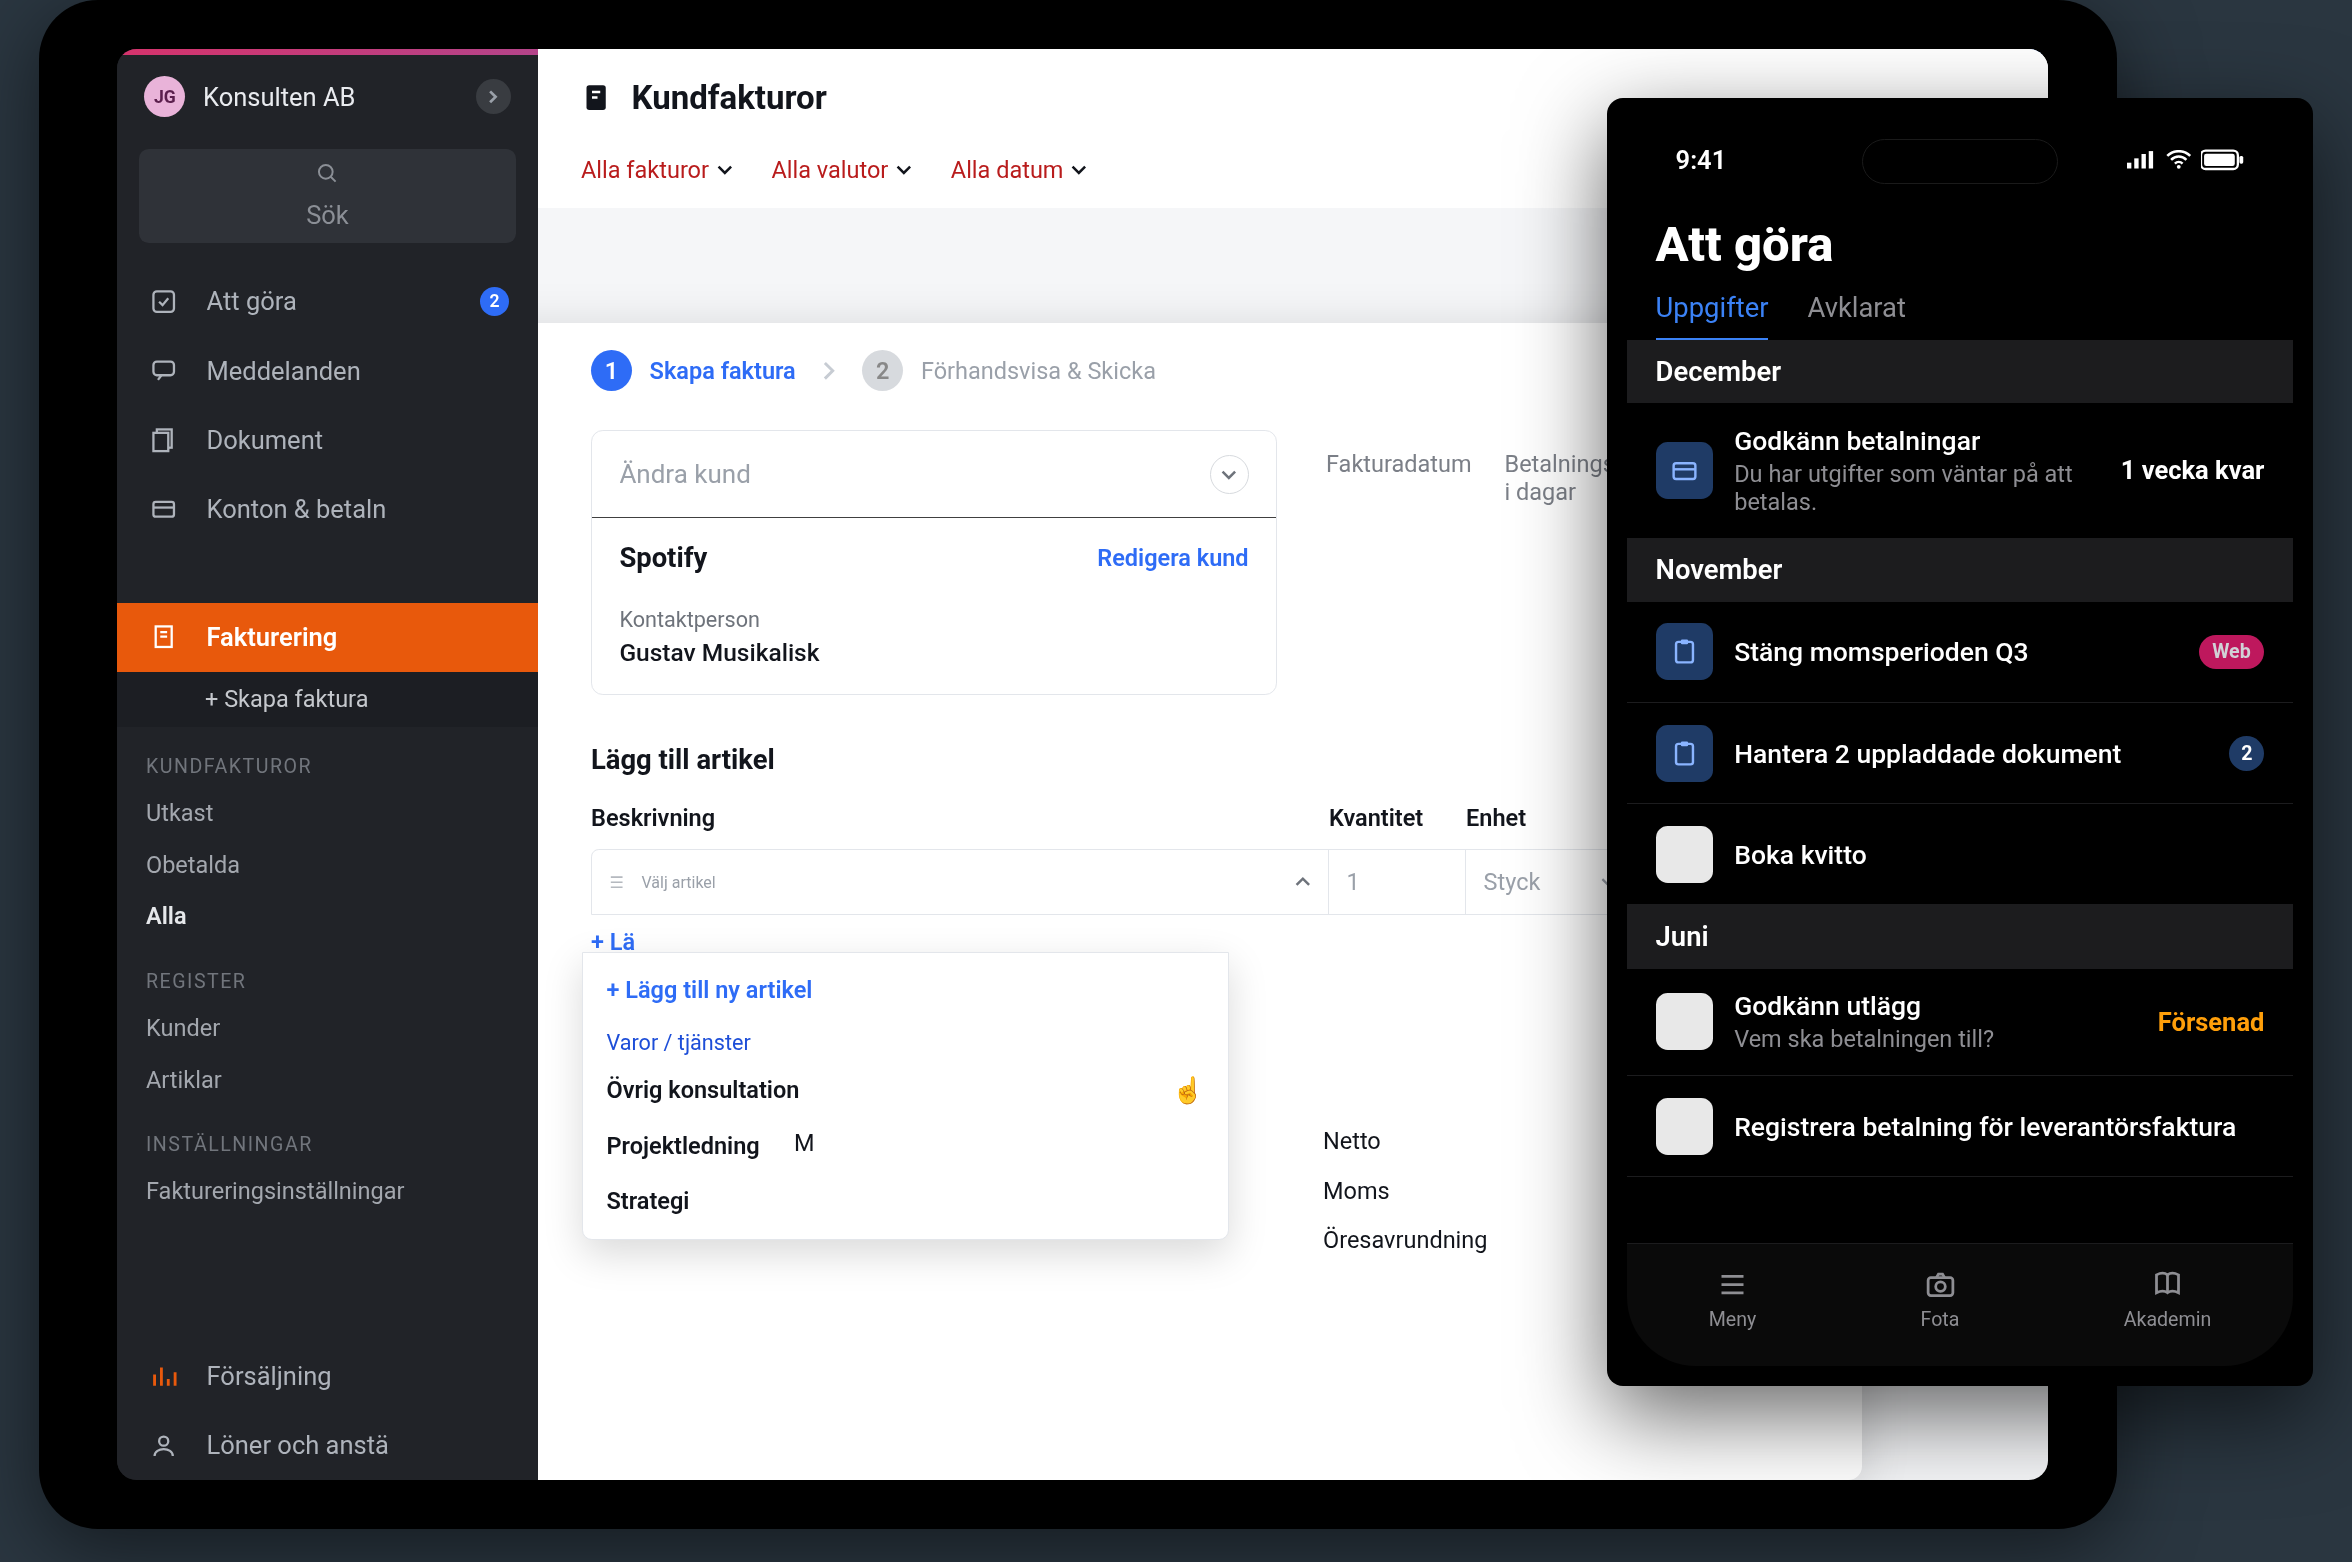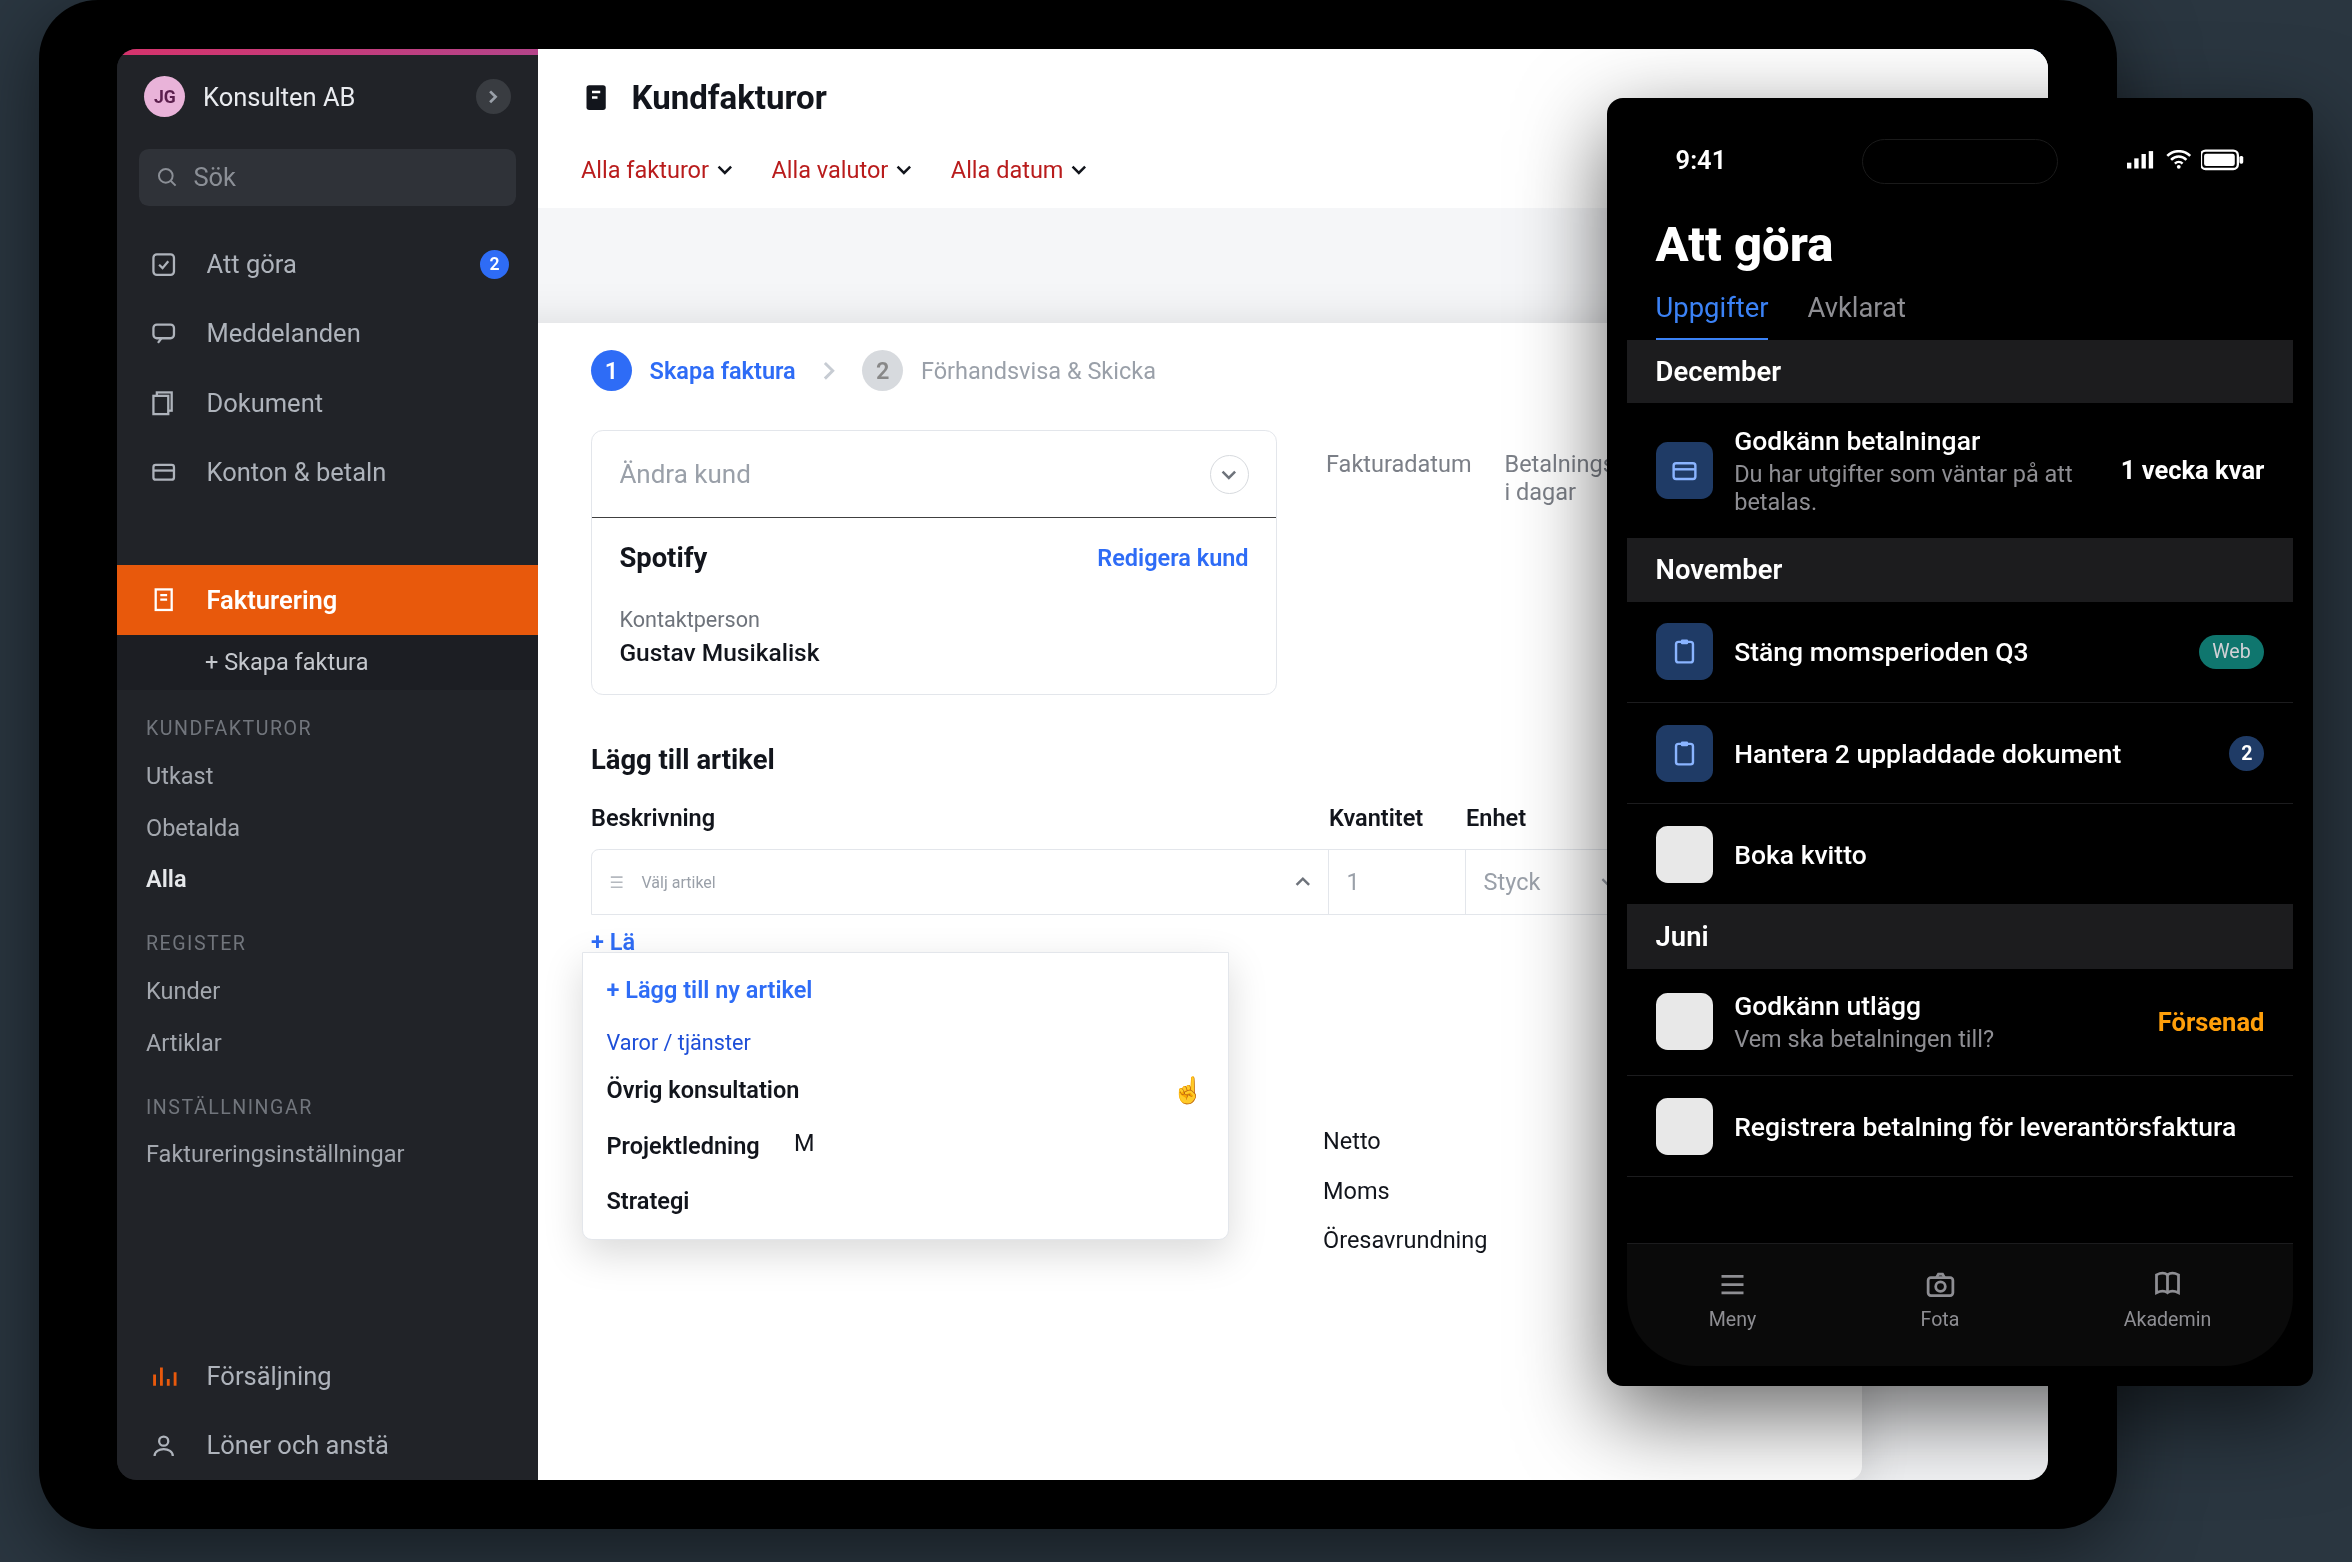--- a/index.html
+++ b/index.html
@@ -21,21 +21,21 @@
 .tablet-screen::before {
   content: ""; position: absolute; top: 0; left: 0; right: 0; height: 5.9px;
   background: linear-gradient(90deg, #d6336c 0%, #3b82f6 100%);
 }
 
 
 .sidebar { width: 421px; background: #212328; display: flex; flex-direction: column; color: #aeb3bb; font-size: 25.5px; }
 .brand-row { display: flex; align-items: center; gap: 17.6px; padding: 27.4px 27.4px 19.6px; }
 .brand-badge { width: 41px; height: 41px; background: #e9b3d9; color: #5b1f4d; border-radius: 50%; display: flex; align-items: center; justify-content: center; font-size: 17.6px; font-weight: 700; }
 .brand-row .chev-circle { margin-left: auto; width: 35px; height: 35px; background: #393c41; border-radius: 50%; display: flex; align-items: center; justify-content: center; color: #888; }
-.search-bar { margin: 11.8px 21.6px 23.5px; background: #2f3238; border-radius: 9.8px; padding: 13.7px 17.6px; display: flex; align-items: center; gap: 13.7px; color: #8b8f96; }
+.search-bar { margin: 11.8px 21.6px 23.5px; background: #2f3238; border-radius: 9.8px; padding: 13.7px 17.6px; display: flex; align-items: center; gap: 13.7px; color: #8b8f96; flex-direction: column; }
 .nav { list-style: none; }
 .nav li { display: flex; align-items: center; gap: 25.5px; padding: 19.6px 29px; cursor: pointer; position: relative; }
 .nav li.active { background: #e8590c; color: #fff; }
 .nav .icon { width: 35px; display: flex; justify-content: center; }
 .badge-blue { background: #2e6cf6; color: #fff; width: 29px; height: 29px; border-radius: 50%; display: inline-flex; align-items: center; justify-content: center; font-size: 17.6px; font-weight: 600; margin-left: auto; }
 .sub-add { padding: 13.7px 29px 13.7px 88px; font-size: 23.5px; color: #c5c8cd; background: #1c1e23; }
 .section-label { padding: 27.4px 29px 9.8px; font-size: 19.6px; letter-spacing: 1.5px; color: #71757c; }
 .sub-item { padding: 11.8px 29px 11.8px 29px; font-size: 23.5px; color: #a3a7ae; cursor: pointer; }
 .sub-item.bold { color: #e6e8eb; font-weight: 600; }
 
@@ -121,21 +121,21 @@
 .ph-tab { padding-bottom: 13.7px; color: #8e8e93; }
 .ph-tab.active { color: #3b82f6; border-bottom: 2.9px solid #3b82f6; }
 .sect-header { background: #1c1c1e; padding: 15.7px 29px; font-size: 27.4px; font-weight: 600; margin-top: 0; }
 .task { display: flex; align-items: center; gap: 21.6px; padding: 21.6px 29px; border-bottom: 1px solid #1c1c1e; }
 .task-icon { width: 57px; height: 57px; border-radius: 11.8px; display: flex; align-items: center; justify-content: center; flex-shrink: 0; }
 .ti-blue { background: #1f3b66; }
 .ti-img { background: #e8e8e8; }
 .task-txt { flex: 1; }
 .task-title { font-size: 26.5px; font-weight: 500; }
 .task-sub { font-size: 23.5px; color: #8e8e93; padding-top: 3.9px; }
-.pill-web { background: #0f766e; color: #d1d1d6; font-size: 19.6px; padding: 5.9px 13.7px; border-radius: 19.6px; font-weight: 400; }
+.pill-web { background: #be185d; color: #d1d1d6; font-size: 19.6px; padding: 5.9px 13.7px; border-radius: 19.6px; font-weight: 700; }
 .pill-bluec { background: #1f3b66; color: #fff; width: 35px; height: 35px; border-radius: 50%; display: flex; align-items: center; justify-content: center; font-size: 19.6px; font-weight: 700; }
 .due { color: #fff; font-weight: 700; font-size: 25.5px; }
 .late { color: #ff9f0a; font-weight: 700; font-size: 25.5px; }
 .ph-bottom { position: absolute; bottom: 0; left: 0; right: 0; background: #0a0a0a; display: flex; justify-content: space-around; padding: 23.5px 0 35px; border-top: 1px solid #1c1c1e; }
 .ph-bottom div { display: flex; flex-direction: column; align-items: center; gap: 7.8px; color: #8e8e93; font-size: 19.6px; }
 
 
 .cursor { position: absolute; color: #000; font-size: 25.5px; pointer-events: none; }
 
 svg { display: block; }

